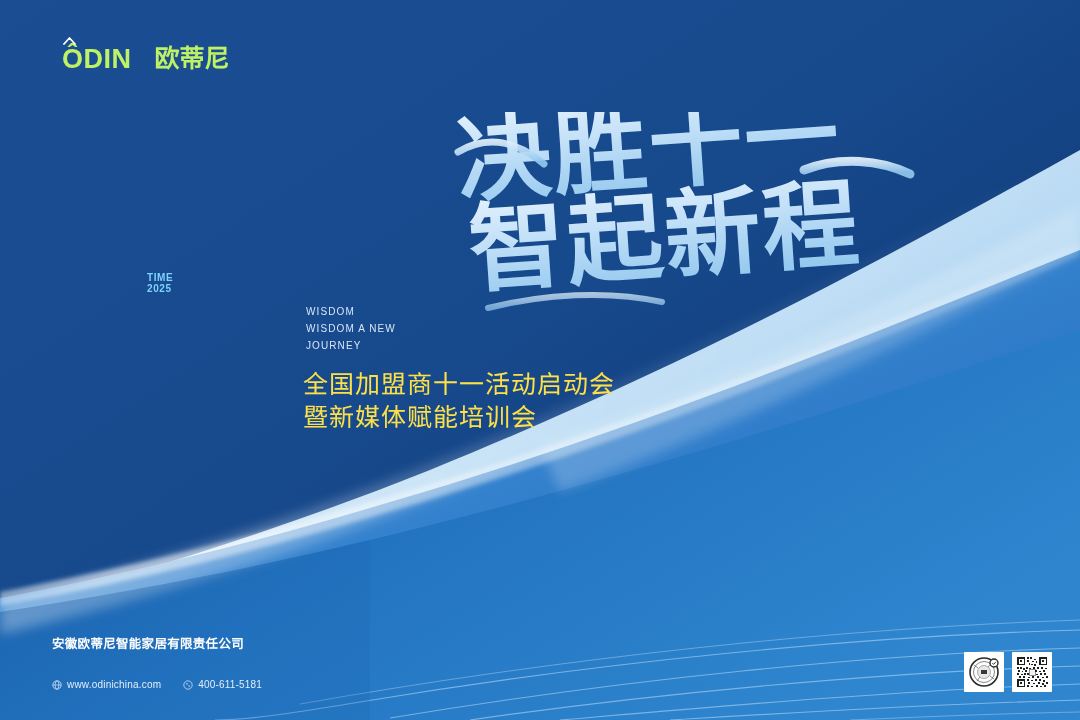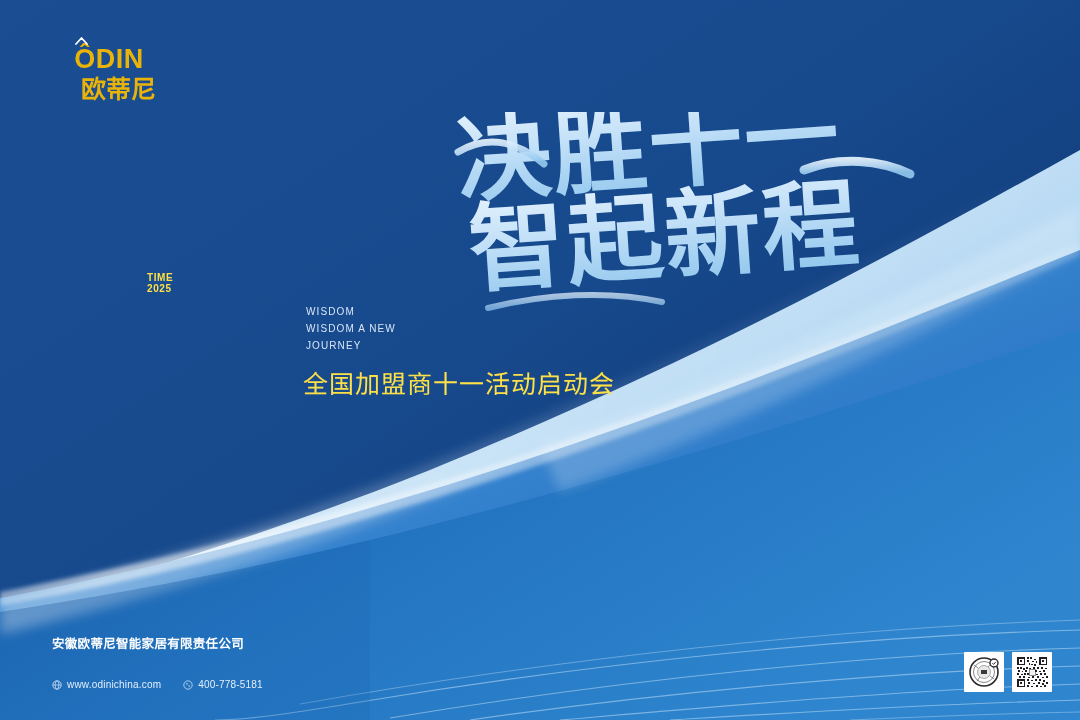--- a/index.html
+++ b/index.html
@@ -16,23 +16,22 @@
     overflow:hidden;
     background:#184a8c;
   }
   
   .bg-svg { position:absolute; inset:0; width:1080px; height:720px; }
 
   
   .logo {
     position:absolute; left:62px; top:44px;
     display:flex; align-items:center; gap:4px;
-    color:#eab308;
+    color:#bef264;
     user-select:none;
-    flex-direction:column;
   }
   .logo-mark {
     font-size:27px; font-weight:700; letter-spacing:.5px;
     line-height:1; position:relative; padding-top:2px;
   }
   .logo-cn {
     font-size:25px; font-weight:700; letter-spacing:0px;
     line-height:1; margin-left:19px;
   }
   .logo-hat {
@@ -45,21 +44,21 @@
     width:470px; height:225px;
   }
   .calli text {
     font-family:"DejaVu Serif","Liberation Serif",serif;
   }
 
   
   .date-row {
     position:absolute; left:147px; top:272px;
     display:flex; align-items:flex-end; gap:8px;
-    color:#fde047;
+    color:#7dd3fc;
   }
   .date-tag {
     font-size:10px; line-height:11px; font-weight:700;
     letter-spacing:.6px; padding-bottom:4px;
   }
   .date-main {
     font-size:30px; font-weight:400; line-height:30px;
     letter-spacing:.5px;
   }
 
@@ -223,39 +222,40 @@
   </div>
 
   <div class="tagline">
     <div>WISDOM</div>
     <div>WISDOM A NEW</div>
     <div>JOURNEY</div>
   </div>
 
   <div class="subtitle">
     <div>全国加盟商十一活动启动会</div>
+    <div>暨新媒体赋能培训会</div>
   </div>
 
   <div class="footer">
     <div class="footer-company">安徽欧蒂尼智能家居有限责任公司</div>
     <div class="footer-contact">
       <span class="fc-item">
         <svg class="fc-ico" viewBox="0 0 12 12" aria-hidden="true">
           <circle cx="6" cy="6" r="5" fill="none" stroke="#dbe9f8" stroke-width="1"></circle>
           <ellipse cx="6" cy="6" rx="2.2" ry="5" fill="none" stroke="#dbe9f8" stroke-width="0.8"></ellipse>
           <path d="M1.2 6 H10.8" stroke="#dbe9f8" stroke-width="0.8"></path>
         </svg>
         <span>www.odinichina.com</span>
       </span>
       <span class="fc-item">
         <svg class="fc-ico" viewBox="0 0 12 12" aria-hidden="true">
           <circle cx="6" cy="6" r="5" fill="none" stroke="#dbe9f8" stroke-width="0.9"></circle>
           <path d="M4 3.6 C 4 6 6 8 8.4 8 L8.4 6.8 L7 6.4 L6.2 7.2 C 5.4 6.7 5.3 6.6 4.8 5.8 L5.6 5 L5.2 3.6 Z" fill="#dbe9f8"></path>
         </svg>
-        <span>400-778-5181</span>
+        <span>400-611-5181</span>
       </span>
     </div>
   </div>
 
   <div class="codes">
     <span class="code-box">
       <svg viewBox="0 0 34 34" aria-hidden="true">
         <circle cx="17" cy="17" r="14" fill="none" stroke="#2b2b2b" stroke-width="1.6"></circle>
         <circle cx="17" cy="17" r="10.5" fill="none" stroke="#555" stroke-width="0.7"></circle>
         <circle cx="17" cy="17" r="6.5" fill="#e8e8e8" stroke="#777" stroke-width="0.6"></circle>

